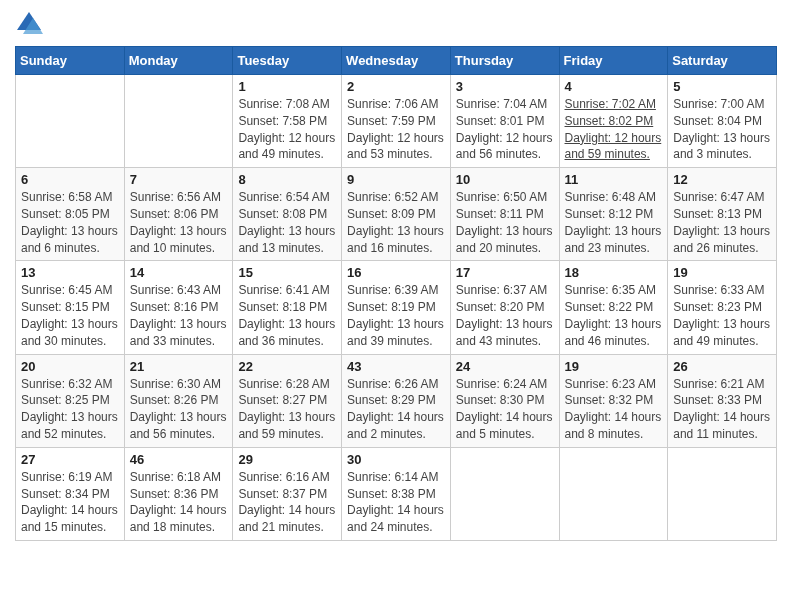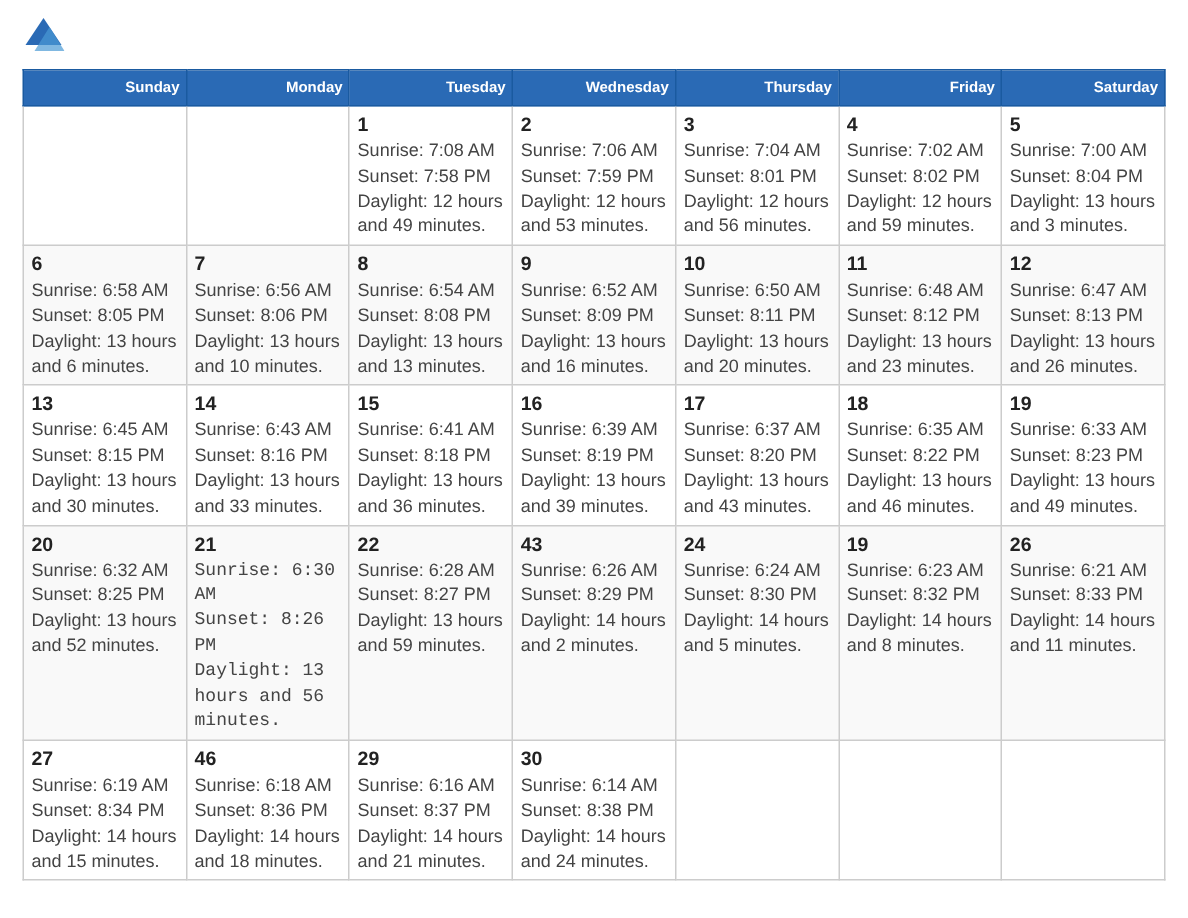--- a/index.html
+++ b/index.html
@@ -60,24 +60,24 @@
       color: #555;
     }
     .calendar {
       width: 100%;
       border-collapse: collapse;
       border: 1px solid #ccc;
     }
     .calendar th {
       background: #2a6ab5;
       color: #fff;
-      font-size: 10px;
+      font-size: 13px;
       font-weight: bold;
       padding: 6px 4px;
-      text-align: right;
+      text-align: left;
       border: 1px solid #1a5aa0;
     }
     .calendar td {
       vertical-align: top;
       border: 1px solid #ccc;
       padding: 4px 5px;
       width: calc(100% / 7);
       min-height: 80px;
       background: #fff;
     }
@@ -150,21 +150,21 @@
 Daylight: 12 hours and 53 minutes.</div>
           </td>
           <td>
             <span class="day-number">3</span>
             <div class="day-info" style="white-space: pre-line;">Sunrise: 7:04 AM
 Sunset: 8:01 PM
 Daylight: 12 hours and 56 minutes.</div>
           </td>
           <td>
             <span class="day-number">4</span>
-            <div class="day-info" style="white-space: pre-line;">Sunrise: 7:02 AM
+            <div class="day-info" style="white-space: pre-line; text-decoration: underline;">Sunrise: 7:02 AM
 Sunset: 8:02 PM
 Daylight: 12 hours and 59 minutes.</div>
           </td>
           <td>
             <span class="day-number">5</span>
             <div class="day-info" style="white-space: pre-line;">Sunrise: 7:00 AM
 Sunset: 8:04 PM
 Daylight: 13 hours and 3 minutes.</div>
           </td>
         </tr>
@@ -258,21 +258,21 @@
         </tr>
         <tr>
           <td>
             <span class="day-number">20</span>
             <div class="day-info" style="white-space: pre-line;">Sunrise: 6:32 AM
 Sunset: 8:25 PM
 Daylight: 13 hours and 52 minutes.</div>
           </td>
           <td>
             <span class="day-number">21</span>
-            <div class="day-info" style="white-space: pre-line; font-family: Liberation Mono, monospace;">Sunrise: 6:30 AM
+            <div class="day-info" style="white-space: pre-line;">Sunrise: 6:30 AM
 Sunset: 8:26 PM
 Daylight: 13 hours and 56 minutes.</div>
           </td>
           <td>
             <span class="day-number">22</span>
             <div class="day-info" style="white-space: pre-line;">Sunrise: 6:28 AM
 Sunset: 8:27 PM
 Daylight: 13 hours and 59 minutes.</div>
           </td>
           <td>

